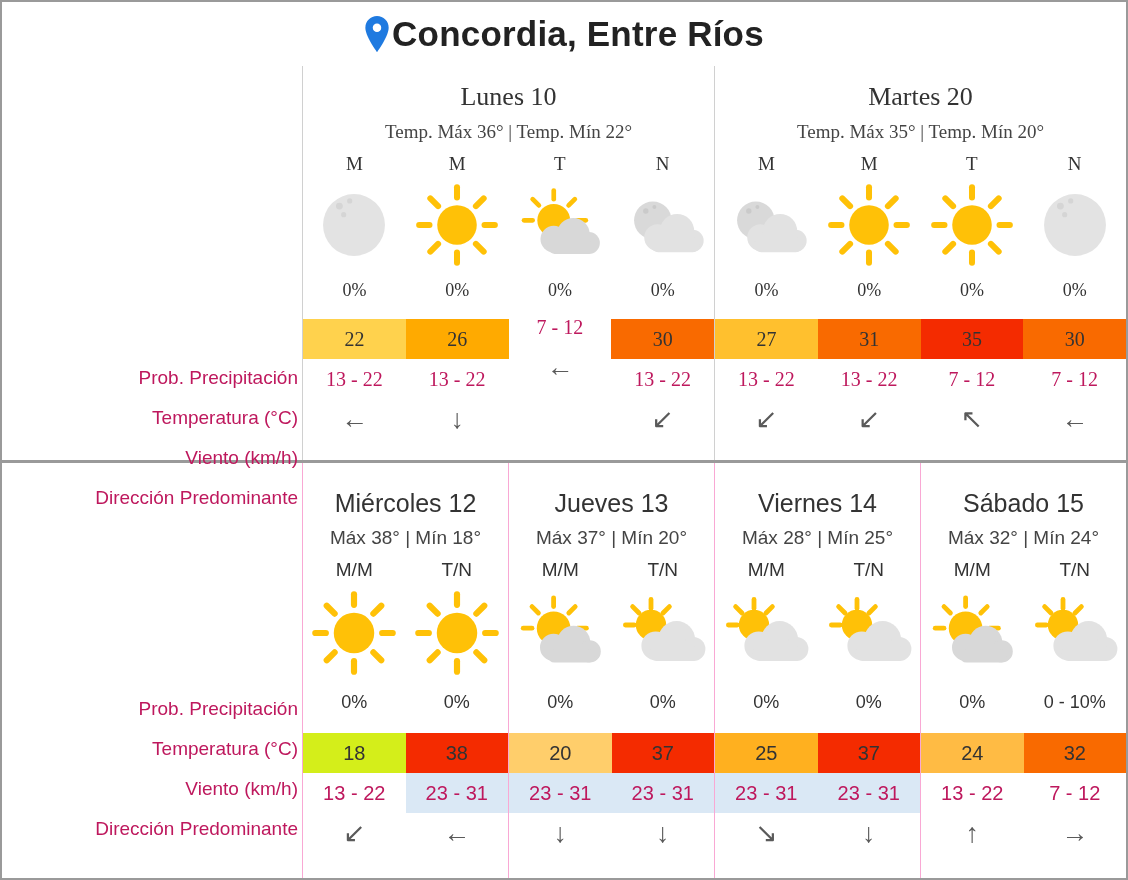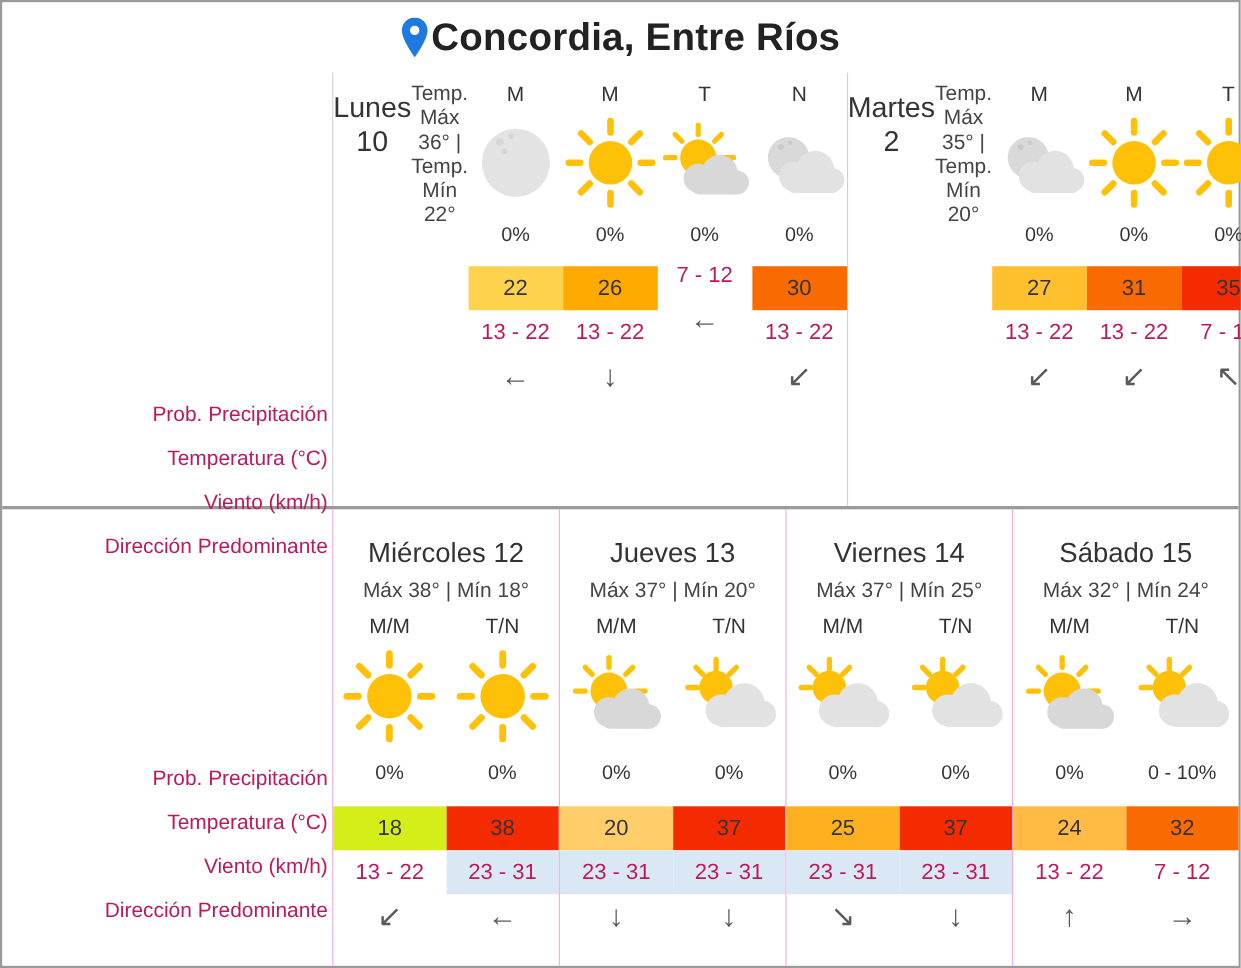--- a/index.html
+++ b/index.html
@@ -81,21 +81,22 @@
     flex: 0 0 394px;
     height: 394px;
     border-bottom: 3px solid #9a9a9a;
   }
   .panel-top .labels-col .row-labels { top: 292px; }
 
   .day-top {
     flex: 1 1 0;
     border-left: 1px solid #d0d0d0;
     display: flex;
-    flex-direction: row;
+    flex-direction: column;
+    font-family: Liberation Serif, serif;
   }
   .day-top:first-child { border-left: 1px solid #d0d0d0; }
   .day-title {
     text-align: center;
     font-size: 26px;
     color: #333333;
     margin-top: 16px;
   }
   .day-sub {
     text-align: center;
@@ -307,21 +308,21 @@
        <div class="precip">0%</div>
        <div class="temp-cell" style="background:#f96a00">30</div>
        <div class="wind-cell">13 - 22</div>
        <div class="dir-cell">
                 <span class="arrow">↙</span>
               </div>
             </div>
           </div>
         </div>
         <div class="day-top">
-          <div class="day-title">Martes 2</div>
+          <div class="day-title">Martes 20</div>
           <div class="day-sub">Temp. Máx 35° | Temp. Mín 20°</div>
           <div class="slots">
             <div class="slot">
               <div class="slot-name">M</div>
        <div class="icon-box">
                 <svg class="wicon" width="86" height="86" viewBox="0 0 110 100">
     <circle cx="42" cy="44" r="24" fill="#d9d9d9"></circle>
     <g fill="#cacaca">
       <circle cx="33" cy="32" r="3.5"></circle>
       <circle cx="44" cy="27" r="2.5"></circle>
@@ -531,21 +532,21 @@
        <div class="temp-cell" style="background:#f42b00">37</div>
        <div class="wind-cell wind-hl">23 - 31</div>
        <div class="dir-cell">
                 <span class="arrow">↓</span>
               </div>
             </div>
           </div>
         </div>
         <div class="day-bot">
           <div class="day-title">Viernes 14</div>
-          <div class="day-sub">Máx 37° | Mín 25°</div>
+          <div class="day-sub">Máx 28° | Mín 25°</div>
           <div class="slots">
             <div class="slot">
               <div class="slot-name">M/M</div>
        <div class="icon-box">
                 <svg class="wicon" width="88" height="88" viewBox="0 0 110 100">
     <g stroke="#ffc107" stroke-width="6" stroke-linecap="round">
       <line x1="40" y1="8" x2="40" y2="19"></line>
       <line x1="8" y1="40" x2="19" y2="40"></line>
       <line x1="17" y1="17" x2="25" y2="25"></line>
       <line x1="63" y1="17" x2="55" y2="25"></line>

